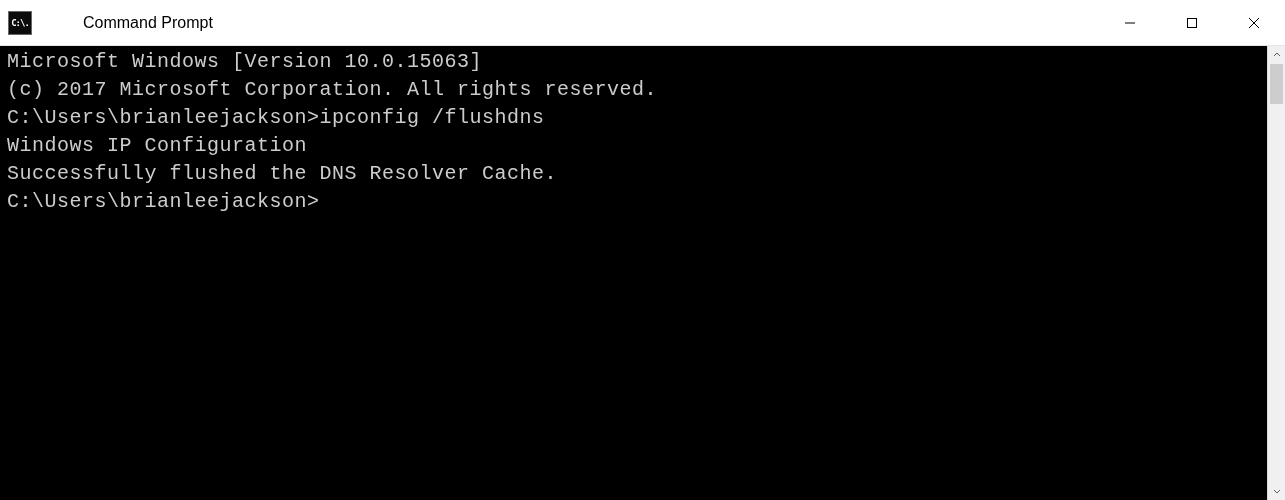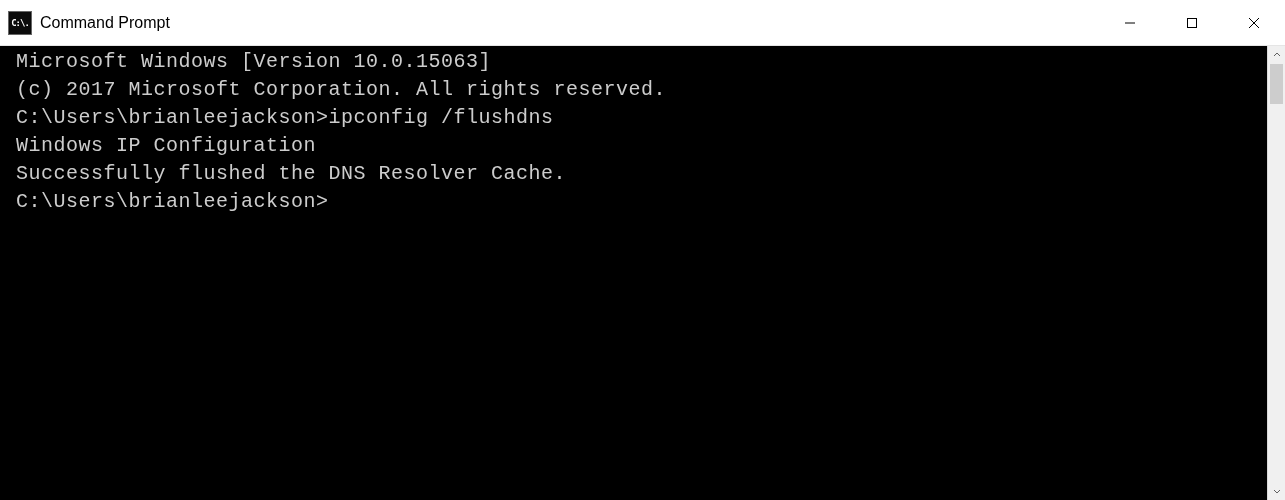--- a/index.html
+++ b/index.html
@@ -41,20 +41,21 @@
       justify-content: center;
       color: #fff;
       font-size: 9px;
       font-family: Consolas, monospace;
       font-weight: bold;
       letter-spacing: -1px;
     }
     .title-text {
       font-size: 16px;
       color: #000;
+      margin-left: 43px;
     }
     .window-controls {
       display: flex;
       height: 100%;
     }
     .win-btn {
       width: 62px;
       height: 100%;
       display: flex;
       align-items: center;
@@ -75,21 +76,21 @@
       min-height: 0;
     }
     .terminal {
       flex: 1;
       background: #000000;
       color: #cccccc;
       font-family: Consolas, "Courier New", monospace;
       font-size: 20px;
       line-height: 28px;
       white-space: pre;
-      padding: 2px 0 0 16px;
+      padding: 2px 0 0 7px;
       overflow: hidden;
       letter-spacing: 0.5px;
     }
     .term-line {
       display: block;
     }
     .scrollbar {
       width: 18px;
       background: #f0f0f0;
       display: flex;

